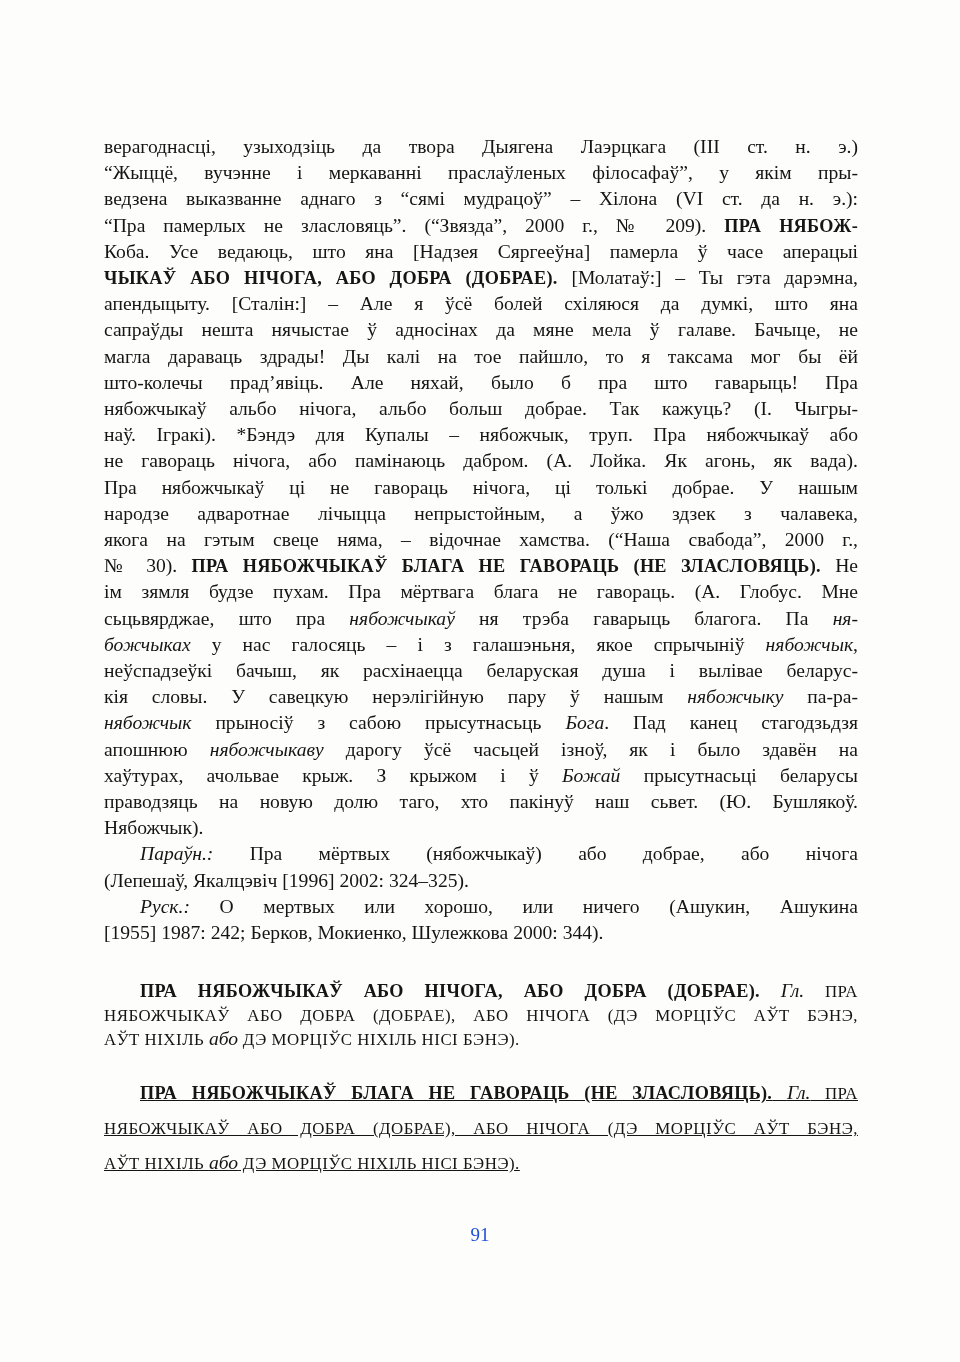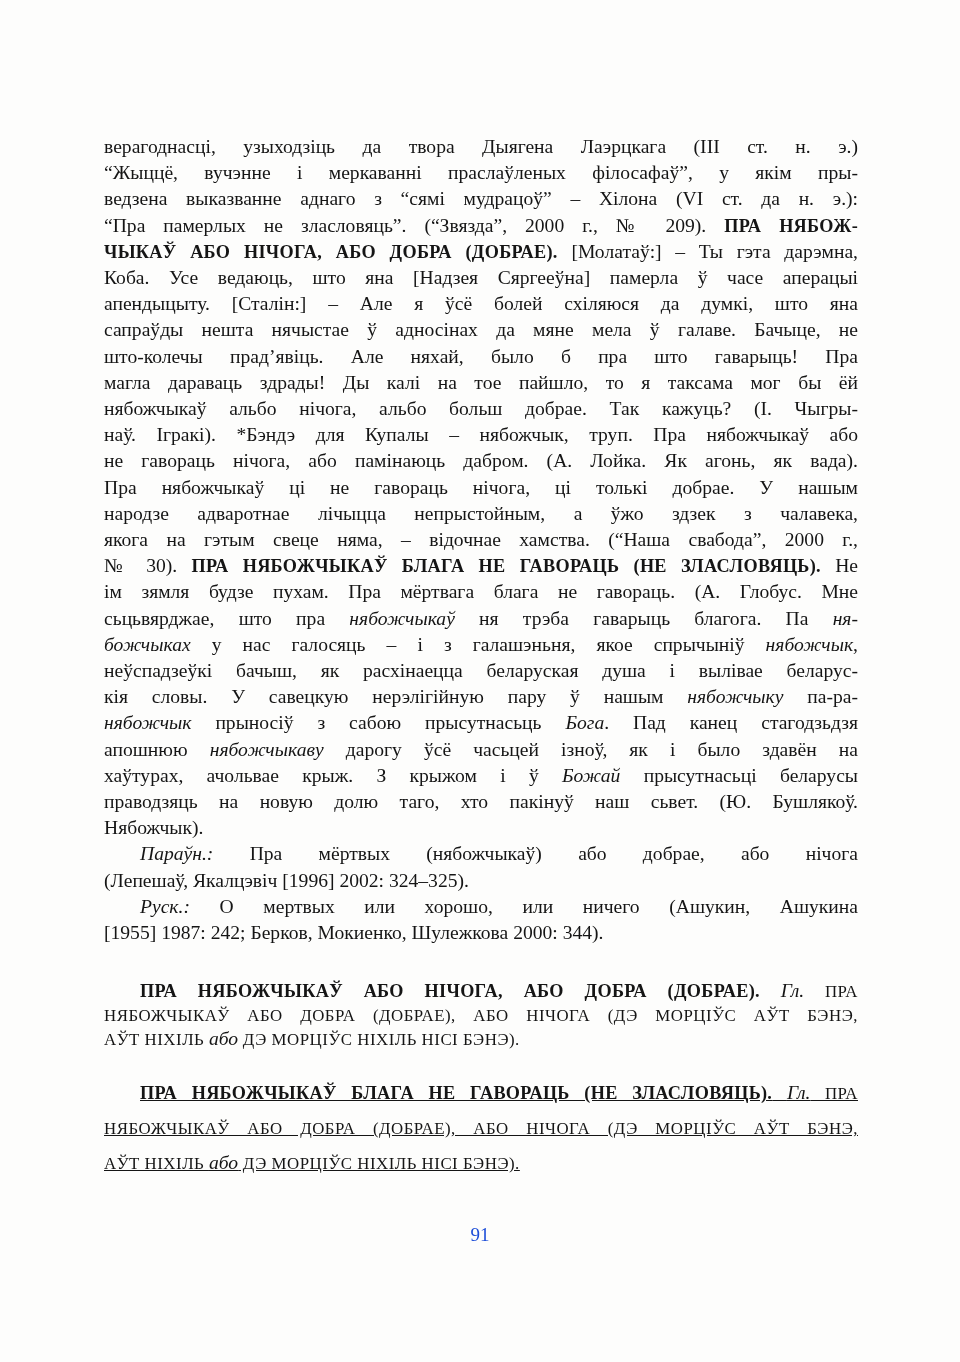--- a/index.html
+++ b/index.html
@@ -40,26 +40,26 @@
 </head>
 <body>
 
 <div class="page">
   <div class="text-block" id="blocks">
       <div class="block ">
         <div class="line"><span>верагоднасці, узыходзіць да твора Дыягена Лаэрцкага (III ст. н. э.)</span></div>
         <div class="line"><span>“Жыццё, вучэнне і меркаванні праслаўленых філосафаў”, у якім пры-</span></div>
         <div class="line"><span>ведзена выказванне аднаго з “сямі мудрацоў” – Хілона (VI ст. да н. э.):</span></div>
         <div class="line"><span>“Пра памерлых не зласловяць”. (“Звязда”, 2000 г., № 209). </span><span class="b">ПРА НЯБОЖ-</span></div>
+        <div class="line"><span>Коба. Усе ведаюць, што яна [Надзея Сяргееўна] памерла ў часе аперацыі</span></div>
         <div class="line"><span class="b">ЧЫКАЎ АБО НІЧОГА, АБО ДОБРА (ДОБРАЕ).</span><span> [Молатаў:] – Ты гэта дарэмна,</span></div>
-        <div class="line"><span>Коба. Усе ведаюць, што яна [Надзея Сяргееўна] памерла ў часе аперацыі</span></div>
         <div class="line"><span>апендыцыту. [Сталін:] – Але я ўсё болей схіляюся да думкі, што яна</span></div>
         <div class="line"><span>сапраўды нешта нячыстае ў адносінах да мяне мела ў галаве. Бачыце, не</span></div>
+        <div class="line"><span>магла дараваць здрады! Ды калі на тое пайшло, то я таксама мог бы ёй</span></div>
         <div class="line"><span>што-колечы прад’явіць. Але няхай, было б пра што гаварыць! Пра</span></div>
-        <div class="line"><span>магла дараваць здрады! Ды калі на тое пайшло, то я таксама мог бы ёй</span></div>
         <div class="line"><span>нябожчыкаў альбо нічога, альбо больш добрае. Так кажуць? (І. Чыгры-</span></div>
         <div class="line"><span>наў. Ігракі). *Бэндэ для Купалы – нябожчык, труп. Пра нябожчыкаў або</span></div>
         <div class="line"><span>не гавораць нічога, або памінаюць дабром. (А. Лойка. Як агонь, як вада).</span></div>
         <div class="line"><span>Пра нябожчыкаў ці не гавораць нічога, ці толькі добрае. У нашым</span></div>
         <div class="line"><span>народзе адваротнае лічыцца непрыстойным, а ўжо здзек з чалавека,</span></div>
         <div class="line"><span>якога на гэтым свеце няма, – відочнае хамства. (“Наша свабода”, 2000 г.,</span></div>
         <div class="line"><span>№ 30). </span><span class="b">ПРА НЯБОЖЧЫКАЎ БЛАГА НЕ ГАВОРАЦЬ (НЕ ЗЛАСЛОВЯЦЬ).</span><span> Не</span></div>
         <div class="line"><span>ім зямля будзе пухам. Пра мёртвага блага не гавораць. (А. Глобус. Мне</span></div>
         <div class="line"><span>сьцьвярджае, што пра </span><span class="i">нябожчыкаў</span><span> ня трэба гаварыць благога. Па </span><span class="i">ня-</span></div>
         <div class="line"><span class="i">божчыках</span><span> у нас галосяць – і з галашэньня, якое спрычыніў </span><span class="i">нябожчык</span><span>,</span></div>

